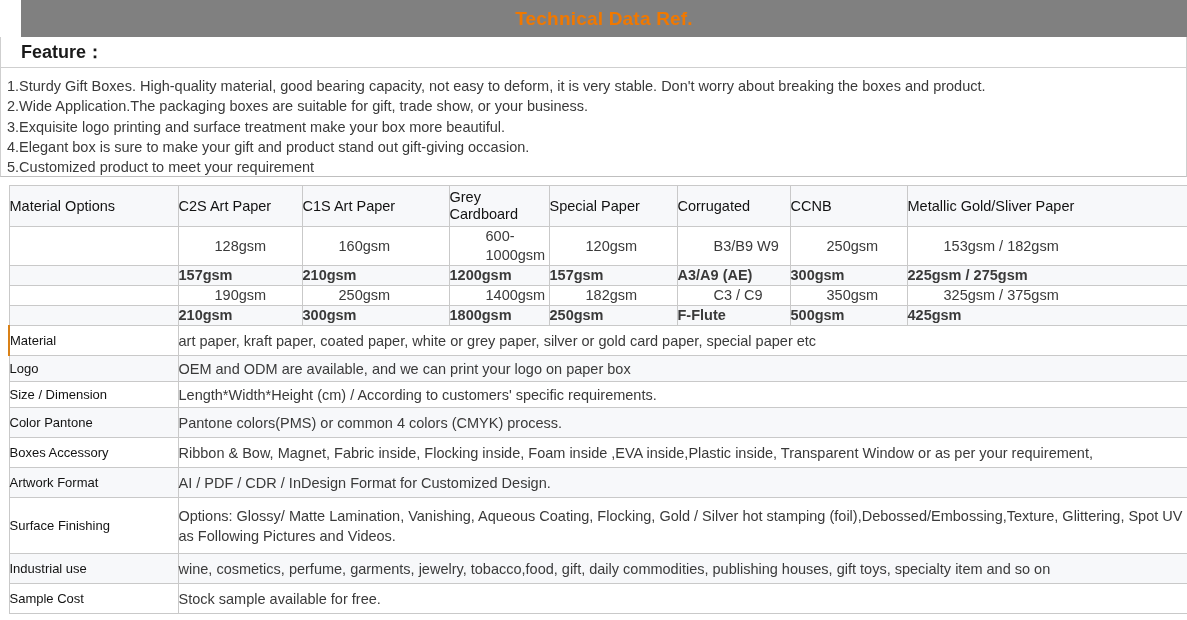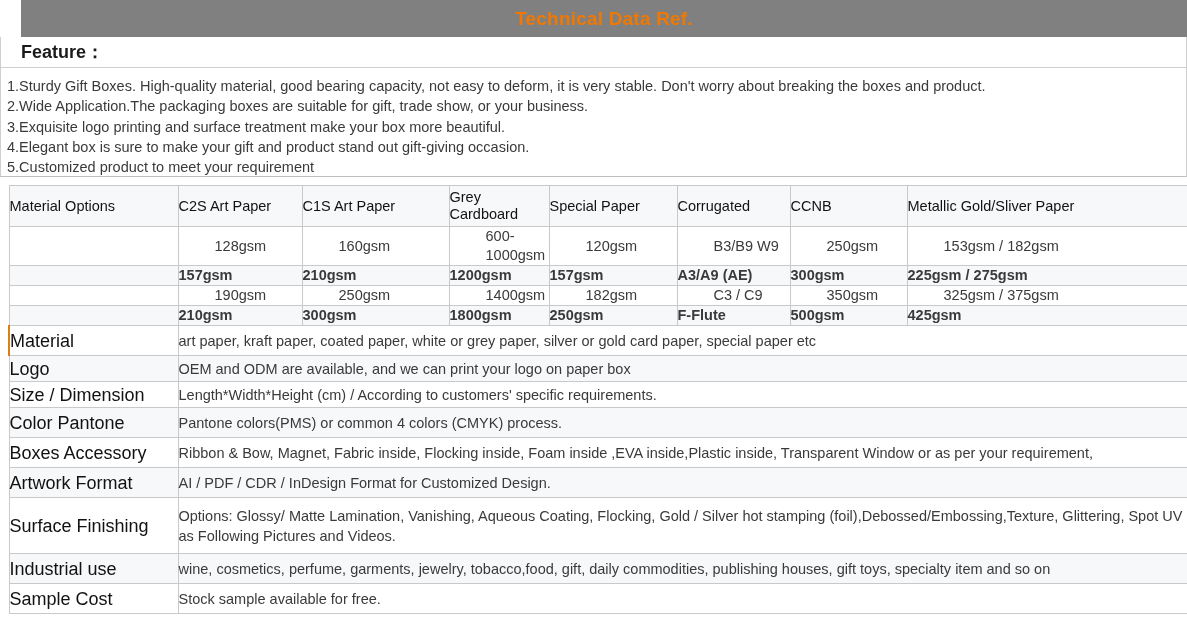--- a/index.html
+++ b/index.html
@@ -105,21 +105,21 @@
     color: #3a3a3a;
     padding: 0 6px;
     line-height: 19px;
   }
   tr.alt td { background: #f7f8fa; font-weight: bold; }
   tr.plain td { background: #ffffff; padding-left: 36px; }
 
   
   .lbl {
     font-weight: bold;
-    font-size: 18px;
+    font-size: 13px;
     color: #121212;
     padding: 4px 6px;
     line-height: 18px;
   }
   .val {
     font-size: 14.5px;
     color: #3a3a3a;
     padding: 4px 8px;
     line-height: 20px;
   }

